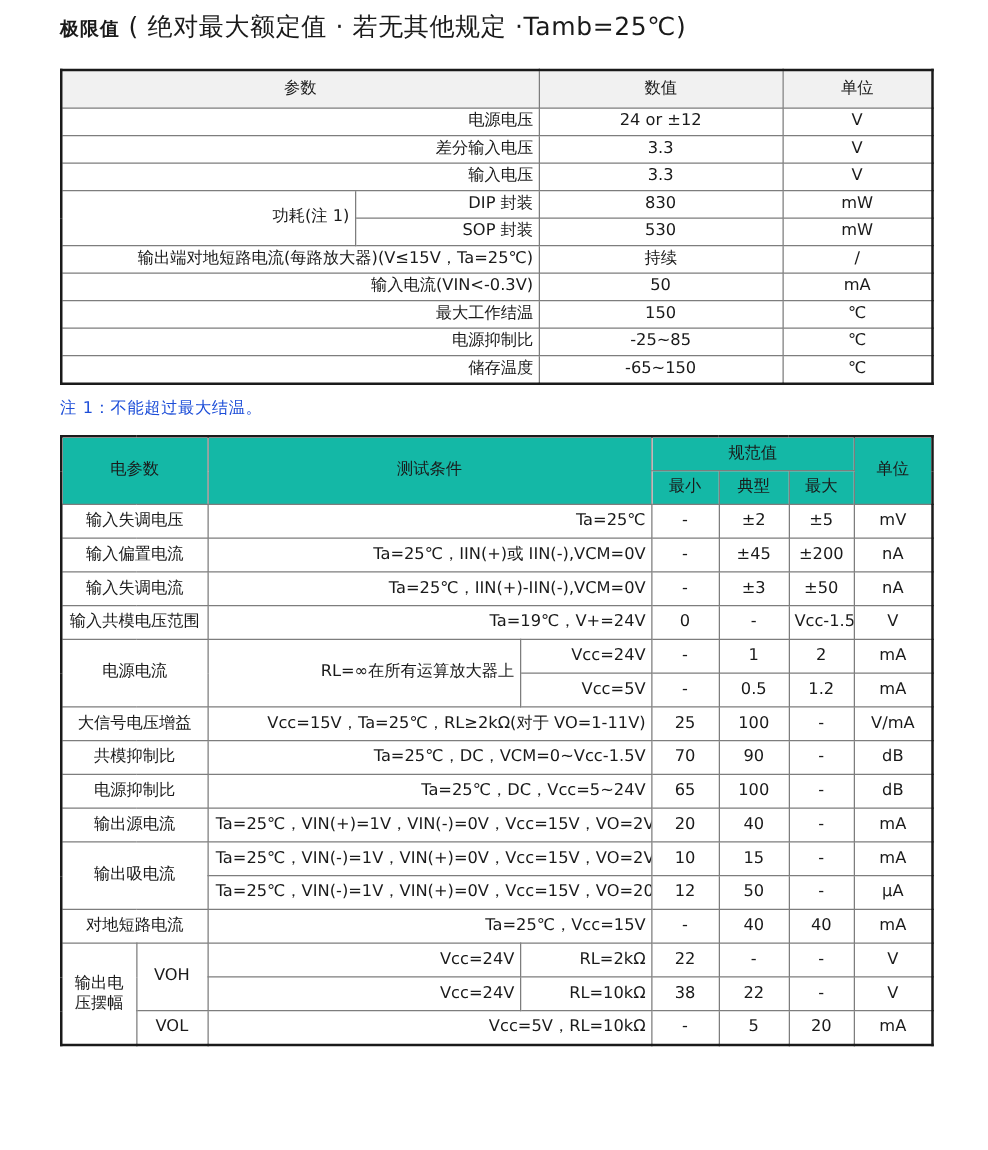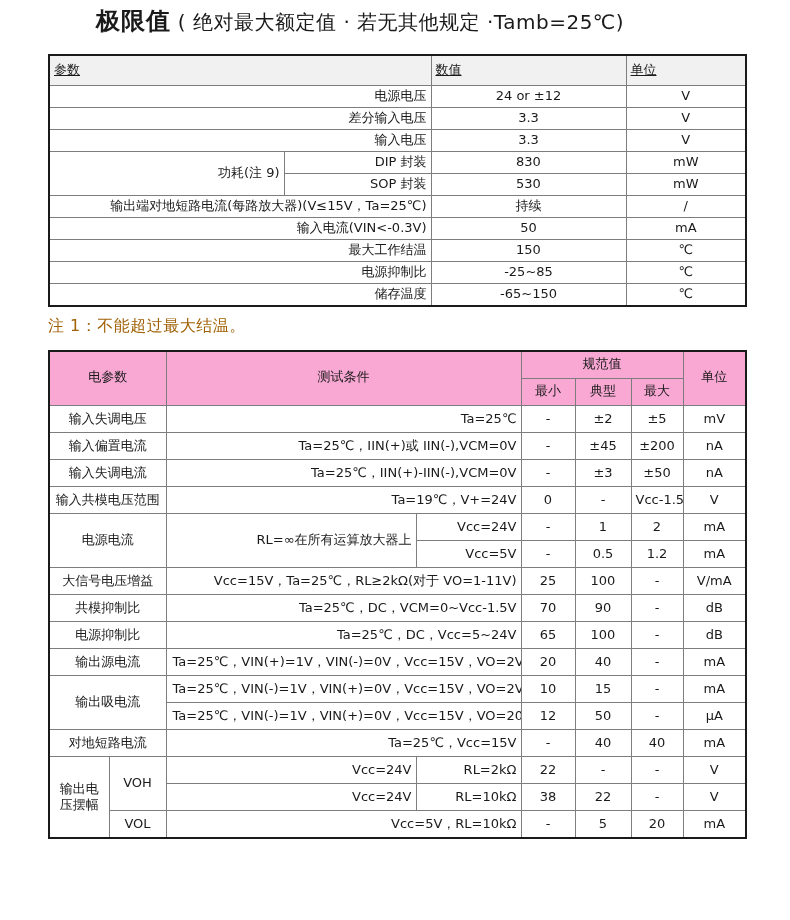--- a/index.html
+++ b/index.html
@@ -4,38 +4,38 @@
 <style>
   html,body{margin:0;padding:0;background:#ffffff;}
   body{
     width:790px;height:920px;
     font-family:"DejaVu Sans","Liberation Sans",sans-serif;
     color:#1a1a1a;
     -webkit-font-smoothing:antialiased;
   }
   .page{padding:6px 0 0 48px;}
   h1{margin:0;font-size:20px;font-weight:400;letter-spacing:.5px;line-height:30px;}
-  h1 .b{font-weight:700;font-size:24px;letter-spacing:1px;margin-left:48px;}
+  h1 .b{font-weight:700;font-size:15px;letter-spacing:1px;}
   table{border-collapse:collapse;table-layout:fixed;width:697px;border:2px solid #1a1a1a;}
   td,th{
     border:1px solid #7d7d7d;
     font-size:13px;font-weight:400;
     padding:0 4px;overflow:hidden;white-space:nowrap;
     line-height:1.25;
   }
   #t1{margin-top:17px;}
-  #t1 th{background:#f1f1f1;height:29px;text-align:left;text-decoration:underline;}
+  #t1 th{background:#f1f1f1;height:29px;text-align:center;}
   #t1 td{height:21px;}
   #t2{margin-top:13px;}
-  #t2 th{height:26px;text-align:center;background:#f9a8d4;font-family:Liberation Mono, monospace;}
+  #t2 th{height:26px;text-align:center;background:#14b8a6;}
   #t2 td{height:26px;}
   .c{text-align:center;}
   .l{text-align:right;padding-left:6px;}
   .wrap{white-space:normal;text-align:center;padding:0 6px;}
-  .note{margin-top:9px;font-size:16px;color:#a16207;letter-spacing:.5px;}
+  .note{margin-top:9px;font-size:13px;color:#1d4ed8;letter-spacing:.5px;}
   .sec2{margin-top:25px;}
 </style>
 </head>
 <body>
 
 <div class="page">
 
   <h1><span class="b">极限值</span><span> ( 绝对最大额定值 · 若无其他规定 ·Tamb=25℃)</span></h1>
 
   <table id="t1">
@@ -60,21 +60,21 @@
       <td colspan="2" class="l">差分输入电压</td>
       <td class="c">3.3</td>
       <td class="c">V</td>
     </tr>
     <tr>
       <td colspan="2" class="l">输入电压</td>
       <td class="c">3.3</td>
       <td class="c">V</td>
     </tr>
     <tr>
-      <td rowspan="2" class="l">功耗(注 9)</td>
+      <td rowspan="2" class="l">功耗(注 1)</td>
       <td class="l">DIP 封装</td>
       <td class="c">830</td>
       <td class="c">mW</td>
     </tr>
     <tr>
       <td class="l">SOP 封装</td>
       <td class="c">530</td>
       <td class="c">mW</td>
     </tr>
     <tr>

